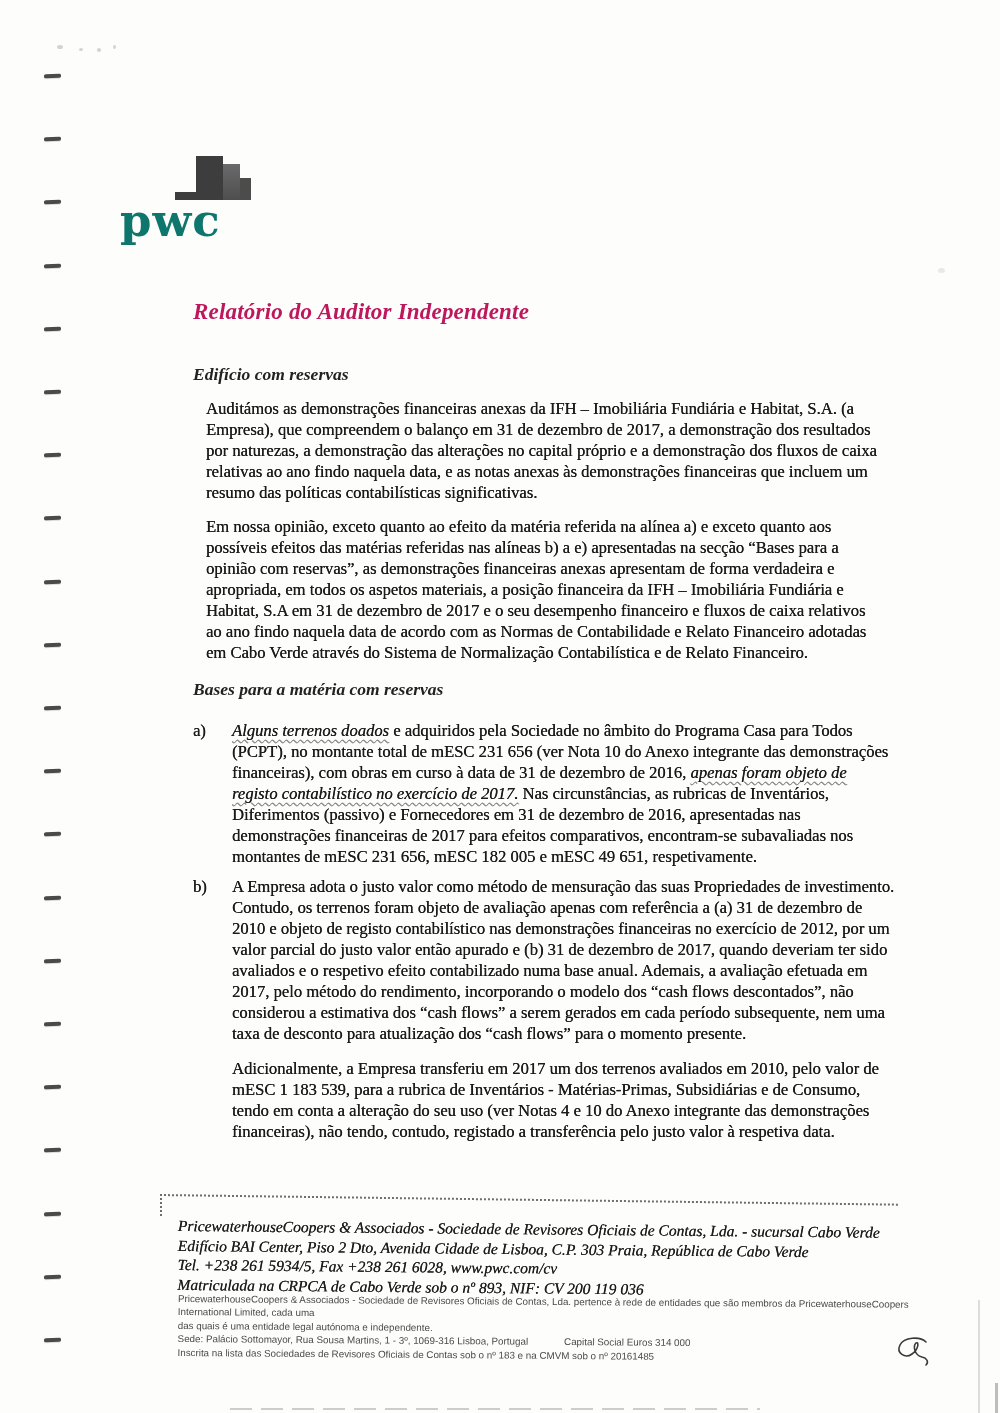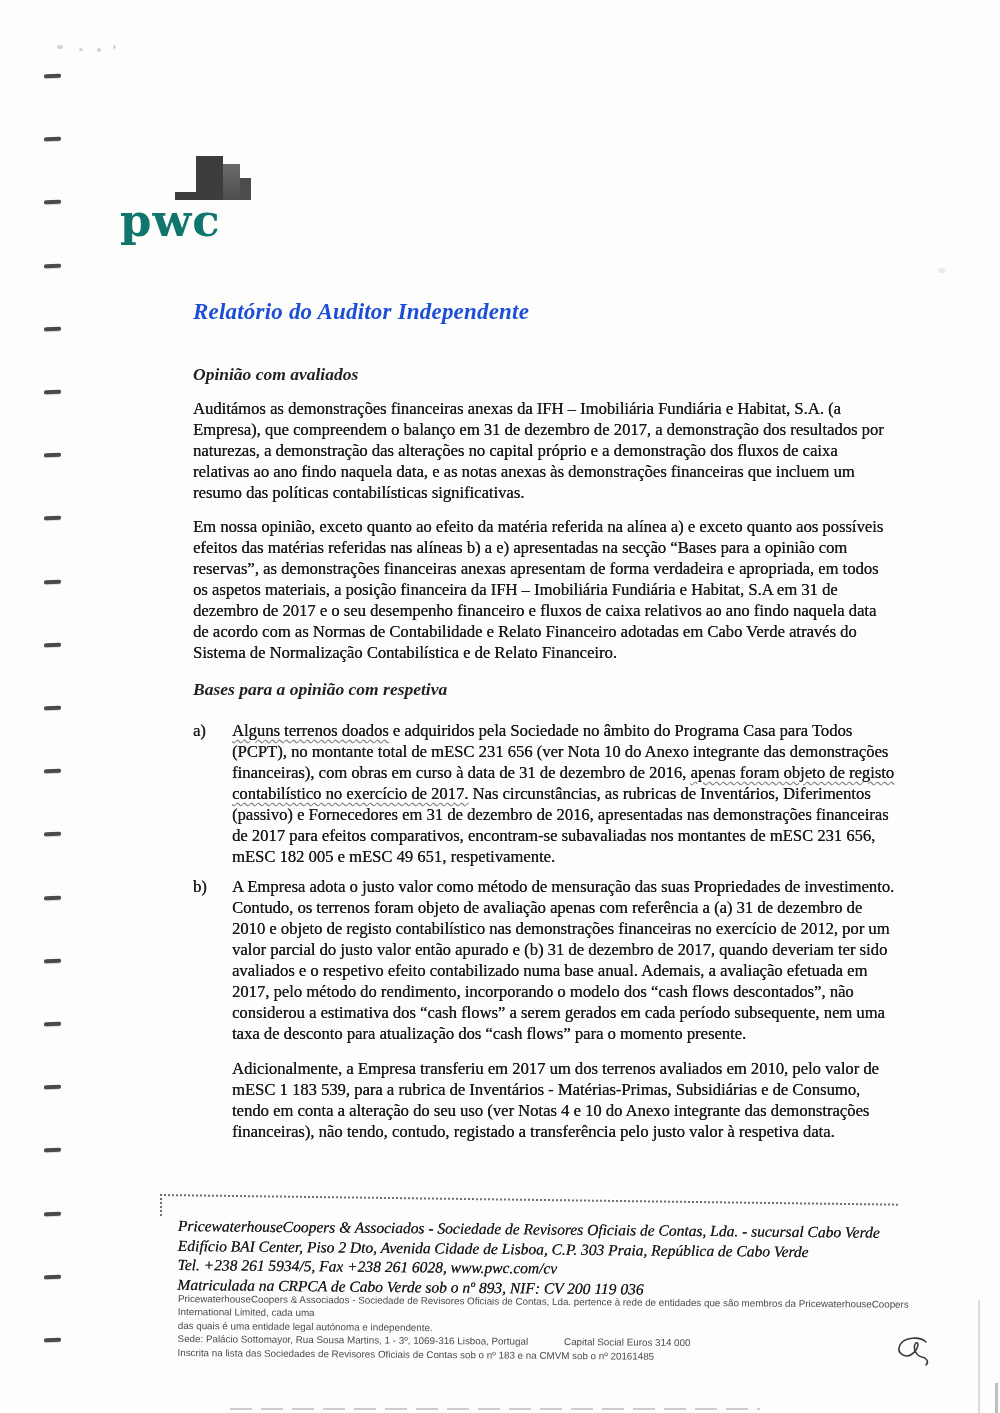--- a/index.html
+++ b/index.html
@@ -30,38 +30,38 @@
   .m4{left:55px;top:40px;width:21px;height:8px;background:#3d3d3d;}
   .logo-text{
     position:absolute;left:0;top:44px;
     font-family:"DejaVu Serif","Liberation Serif",serif;font-weight:700;
     font-size:45px;line-height:1.1;color:#0f766e;letter-spacing:1px;
   }
   
   .content{position:absolute;left:193px;top:298px;width:703px;line-height:21px;}
   .doc-title{
     margin:0 0 38px;font-size:23px;line-height:27px;font-weight:700;font-style:italic;
-    color:#1d4ed8;letter-spacing:.2px;
+    color:#be185d;letter-spacing:.2px;
   }
   .section-heading{
     margin:0 0 13px;font-size:17.5px;line-height:22px;font-weight:700;font-style:italic;color:#222;
   }
   .section-heading.basis{margin-bottom:20px;}
-  .para{margin:0;font-size:16.6px;line-height:21px;text-shadow:.2px 0 0 currentColor;}
+  .para{margin:13px;font-size:16.6px;line-height:21px;text-shadow:.2px 0 0 currentColor;}
   .p1{margin-bottom:13px;}
   .p2{margin-bottom:15px;}
   .list-item{display:flex;font-size:16.6px;line-height:21px;text-shadow:.2px 0 0 currentColor;}
   .item-a{margin-bottom:9px;}
   .item-b{margin-bottom:14px;}
   .list-label{width:39px;flex:none;}
   .list-text{flex:1;}
   .extra{margin-left:39px;}
   .pencil-underline{
     text-decoration:underline;text-decoration-style:wavy;
-    text-decoration-color:#a3a3a3;text-decoration-thickness:1px;text-underline-offset:3px;
+    text-decoration-color:#a3a3a3;text-decoration-thickness:1px;text-underline-offset:3px;font-style:italic;
   }
   
   .dotted-line{
     position:absolute;left:160px;top:1194px;width:738px;height:0;
     border-top:2px dotted #6e6e6e;transform:rotate(.75deg);transform-origin:left top;
   }
   .dotted-corner{
     position:absolute;left:160px;top:1194px;width:0;height:22px;border-left:2px dotted #6e6e6e;
   }
   .footer{
@@ -116,25 +116,25 @@
     <div class="logo-mark m1"></div>
     <div class="logo-mark m2"></div>
     <div class="logo-mark m3"></div>
     <div class="logo-mark m4"></div>
     <div class="logo-text">pwc</div>
   </div>
 
   <div class="content">
     <h1 class="doc-title">Relatório do Auditor Independente</h1>
 
-    <h2 class="section-heading">Opinião com avaliados</h2>
+    <h2 class="section-heading">Edifício com reservas</h2>
     <p class="para p1">Auditámos as demonstrações financeiras anexas da IFH – Imobiliária Fundiária e Habitat, S.A. (a Empresa), que compreendem o balanço em 31 de dezembro de 2017, a demonstração dos resultados por naturezas, a demonstração das alterações no capital próprio e a demonstração dos fluxos de caixa relativas ao ano findo naquela data, e as notas anexas às demonstrações financeiras que incluem um resumo das políticas contabilísticas significativas.</p>
     <p class="para p2">Em nossa opinião, exceto quanto ao efeito da matéria referida na alínea a) e exceto quanto aos possíveis efeitos das matérias referidas nas alíneas b) a e) apresentadas na secção “Bases para a opinião com reservas”, as demonstrações financeiras anexas apresentam de forma verdadeira e apropriada, em todos os aspetos materiais, a posição financeira da IFH – Imobiliária Fundiária e Habitat, S.A em 31 de dezembro de 2017 e o seu desempenho financeiro e fluxos de caixa relativos ao ano findo naquela data de acordo com as Normas de Contabilidade e Relato Financeiro adotadas em Cabo Verde através do Sistema de Normalização Contabilística e de Relato Financeiro.</p>
 
-    <h2 class="section-heading basis">Bases para a opinião com respetiva</h2>
+    <h2 class="section-heading basis">Bases para a matéria com reservas</h2>
 
     <div class="list-item item-a">
       <div class="list-label">a)</div>
       <div class="list-text"><span class="pencil-underline">Alguns terrenos doados</span><span> e adquiridos pela Sociedade no âmbito do Programa Casa para Todos (PCPT), no montante total de mESC 231 656 (ver Nota 10 do Anexo integrante das demonstrações financeiras), com obras em curso à data de 31 de dezembro de 2016, </span><span class="pencil-underline">apenas foram objeto de registo contabilístico no exercício de 2017.</span><span> Nas circunstâncias, as rubricas de Inventários, Diferimentos (passivo) e Fornecedores em 31 de dezembro de 2016, apresentadas nas demonstrações financeiras de 2017 para efeitos comparativos, encontram-se subavaliadas nos montantes de mESC 231 656, mESC 182 005 e mESC 49 651, respetivamente.</span></div>
     </div>
 
     <div class="list-item item-b">
       <div class="list-label">b)</div>
       <div class="list-text">A Empresa adota o justo valor como método de mensuração das suas Propriedades de investimento. Contudo, os terrenos foram objeto de avaliação apenas com referência a (a) 31 de dezembro de 2010 e objeto de registo contabilístico nas demonstrações financeiras no exercício de 2012, por um valor parcial do justo valor então apurado e (b) 31 de dezembro de 2017, quando deveriam ter sido avaliados e o respetivo efeito contabilizado numa base anual. Ademais, a avaliação efetuada em 2017, pelo método do rendimento, incorporando o modelo dos “cash flows descontados”, não considerou a estimativa dos “cash flows” a serem gerados em cada período subsequente, nem uma taxa de desconto para atualização dos “cash flows” para o momento presente.</div>
     </div>

